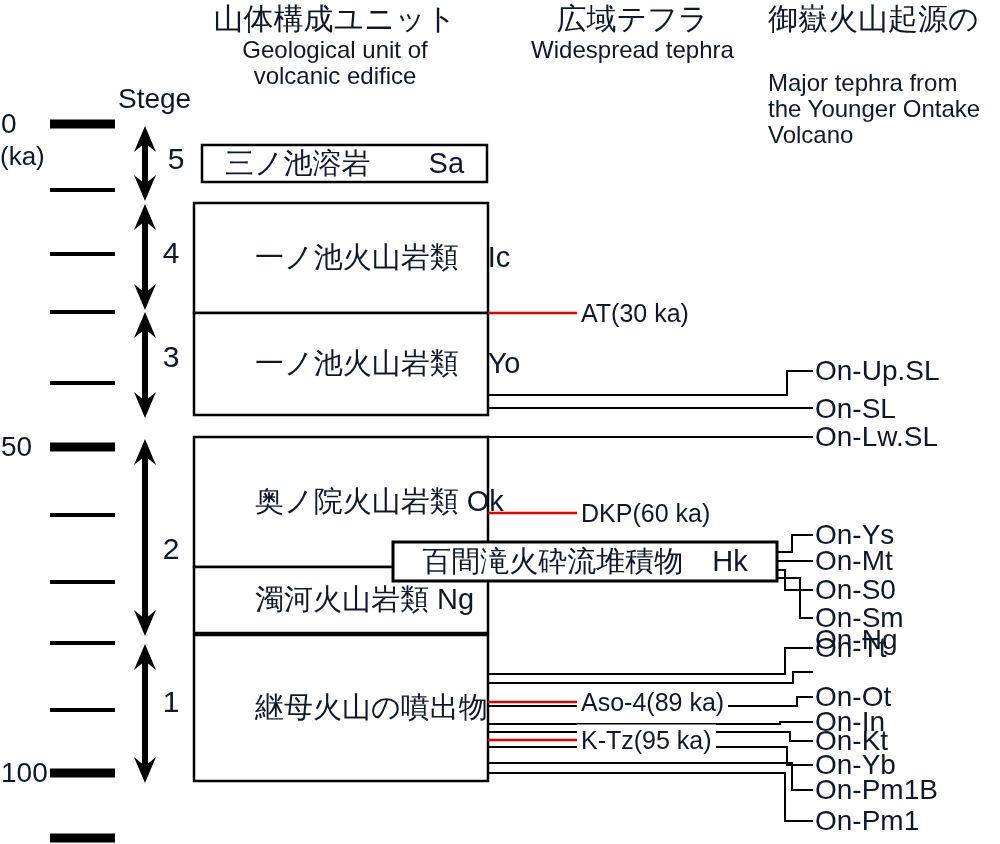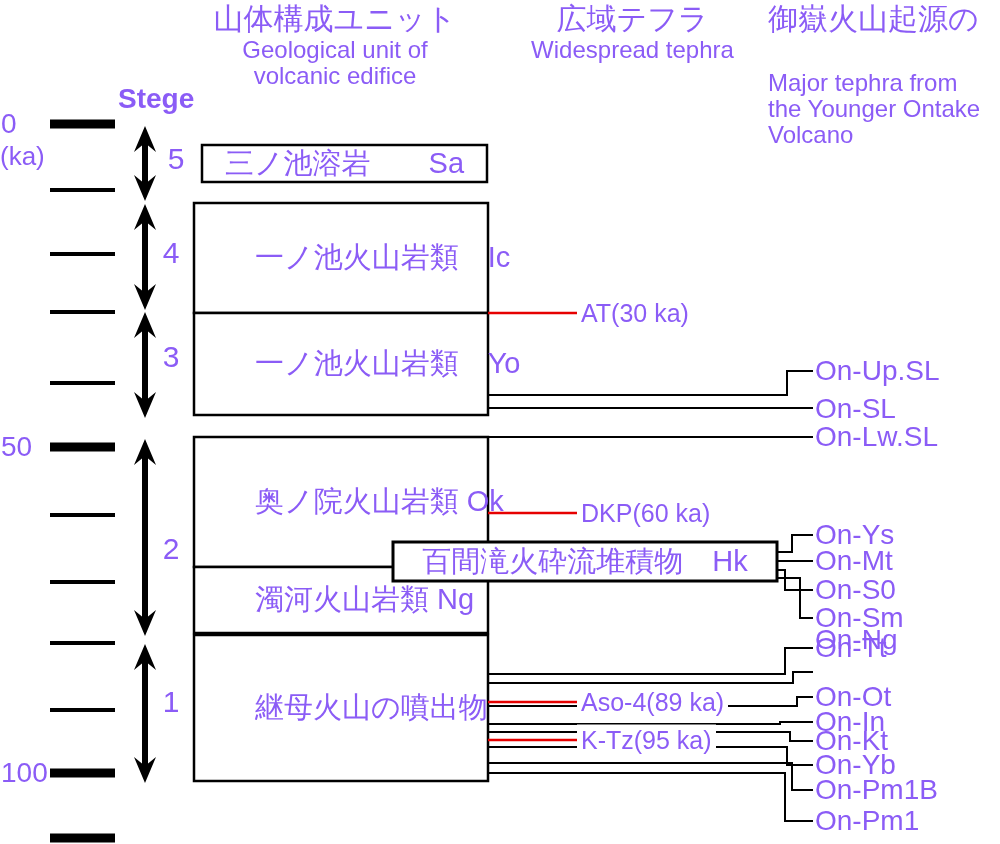--- a/index.html
+++ b/index.html
@@ -1,26 +1,26 @@
 <!DOCTYPE html>
 <html><head>
 <meta charset="utf-8">
 <style>
   html,body{margin:0;padding:0;background:#fff;}
   #canvas{position:relative;width:1000px;height:844px;background:#fff;overflow:hidden;
-          font-family:"Liberation Sans",sans-serif;color:#8b5cf6;}
+          font-family:"Liberation Sans",sans-serif;color:#0f172a;}
   #diagram-svg{position:absolute;left:0;top:0;}
   .lbl{position:absolute;white-space:nowrap;transform:translateY(-50%);}
   .hdr{position:absolute;white-space:nowrap;}
   .hdr-cjk{font-size:30px;line-height:34px;}
   .hdr-eng{font-size:24px;line-height:26px;}
   .center{text-align:center;}
   .axis-lbl{font-size:28px;}
   .axis-unit{font-size:26px;}
-  .stage-title{font-size:28px;font-weight:bold;}
+  .stage-title{font-size:28px;}
   .stage-num{position:absolute;font-size:30px;transform:translate(-50%,-50%);}
   .box-lbl{position:absolute;font-size:29px;display:flex;align-items:center;white-space:nowrap;}
   .box-lbl.left{justify-content:flex-start;padding-left:13px;margin-left:48px;}
   .box-lbl.center{justify-content:center;}
   .red-lbl{font-size:25px;background:#fff;padding:1px 4px;}
   .on-lbl{font-size:28px;}
 </style>
 </head>
 <body>
 

